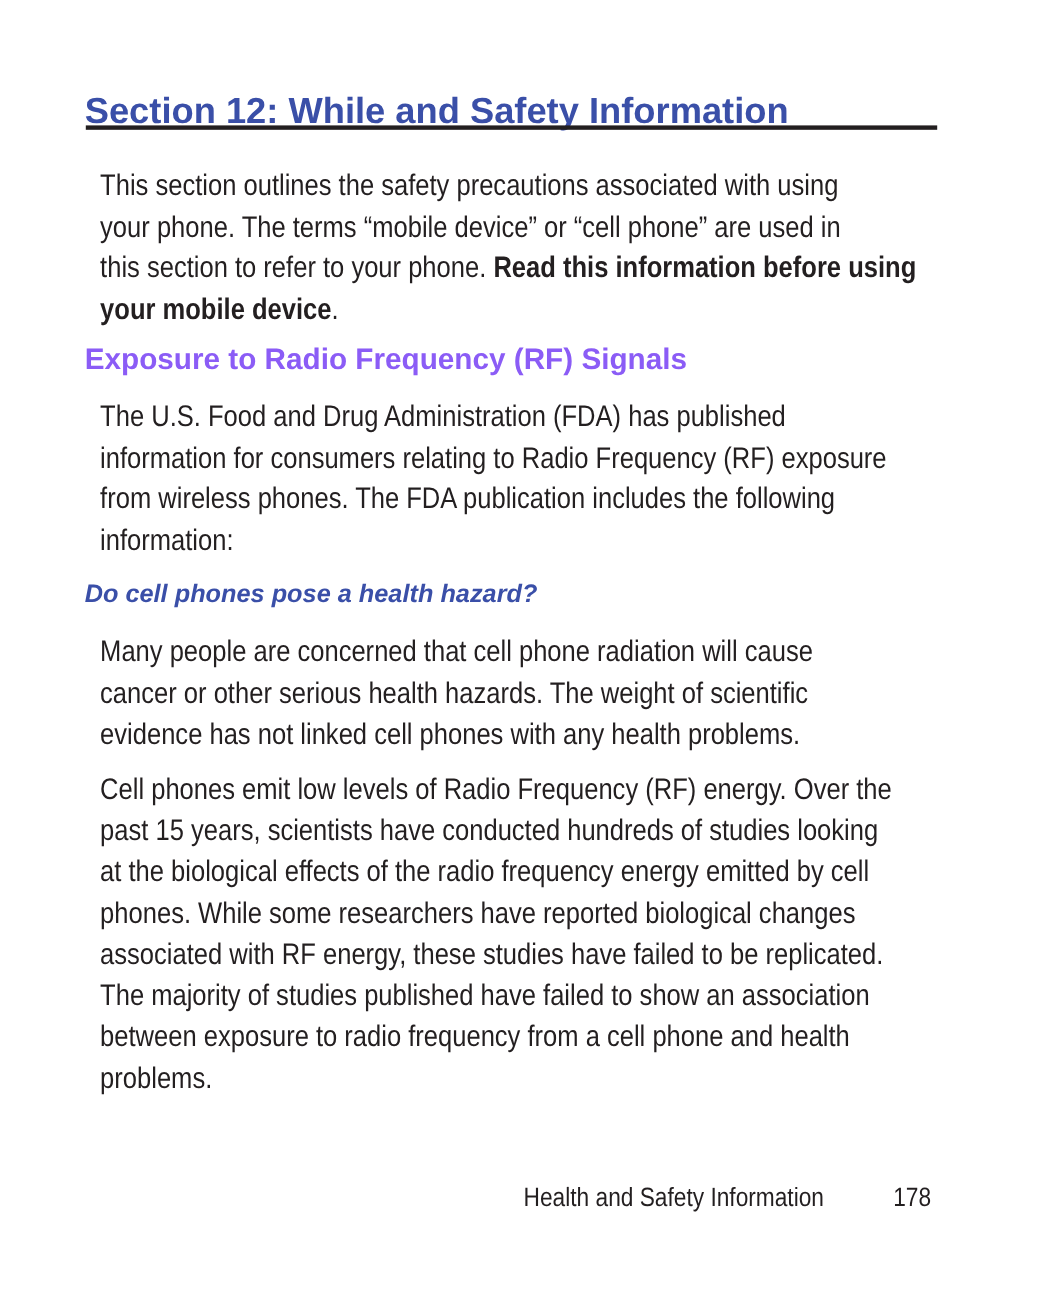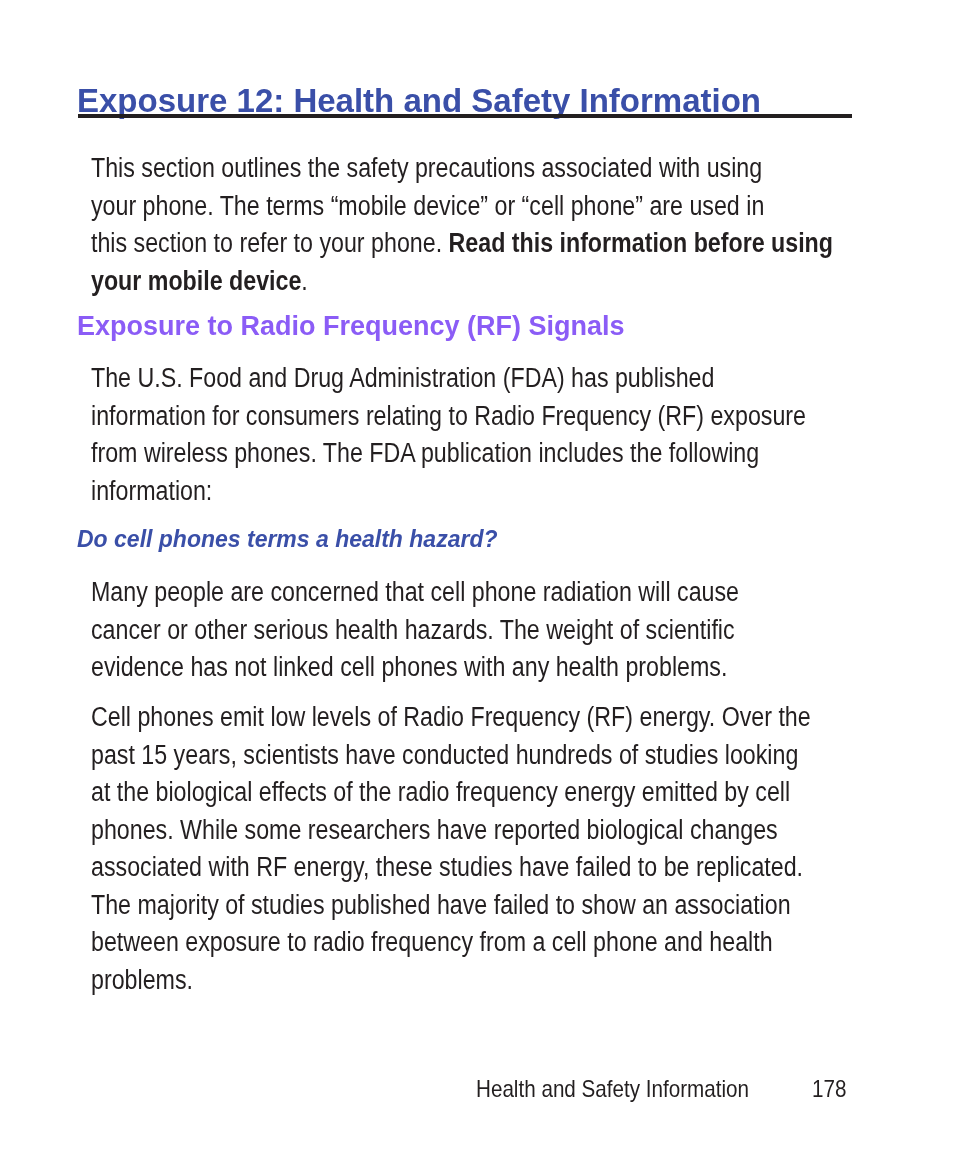--- a/index.html
+++ b/index.html
@@ -9,40 +9,40 @@
   .p { position: absolute; left: 91px; width: 860px; font-family: "Liberation Sans Narrow", "Liberation Sans", sans-serif; font-size: 27px; line-height: 37.5px; color: #231f20; transform-origin: 0 0; transform: scaleX(0.86); white-space: nowrap; }
   .p .line { display: block; }
   .p b { font-weight: bold; }
   .h2 { position: absolute; left: 77px; top: 311px; font-weight: bold; font-size: 27px; color: #8b5cf6; white-space: nowrap; }
   .h3 { position: absolute; left: 77px; top: 526px; font-weight: bold; font-style: italic; font-size: 23px; color: #3a4fa8; white-space: nowrap; }
   .footer { position: absolute; top: 1075px; font-family: "Liberation Sans", sans-serif; font-size: 24px; color: #231f20; transform-origin: 0 0; transform: scaleX(0.86); white-space: nowrap; }
 </style>
 </head>
 <body>
 
-<h1 class="h1">Exposure 12: Health and Safety Information</h1>
+<h1 class="h1">Section 12: While and Safety Information</h1>
 <div class="rule"></div>
 
 <div class="p" style="top:150px">
   <span class="line">This section outlines the safety precautions associated with using</span>
   <span class="line">your phone. The terms “mobile device” or “cell phone” are used in</span>
   <span class="line"><span>this section to refer to your phone. </span><b>Read this information before using</b></span>
   <span class="line"><b>your mobile device</b><span>.</span></span>
 </div>
 
 <h2 class="h2" style="margin:0">Exposure to Radio Frequency (RF) Signals</h2>
 
 <div class="p" style="top:360px">
   <span class="line">The U.S. Food and Drug Administration (FDA) has published</span>
   <span class="line">information for consumers relating to Radio Frequency (RF) exposure</span>
   <span class="line">from wireless phones. The FDA publication includes the following</span>
   <span class="line">information:</span>
 </div>
 
-<h3 class="h3" style="margin:0">Do cell phones terms a health hazard?</h3>
+<h3 class="h3" style="margin:0">Do cell phones pose a health hazard?</h3>
 
 <div class="p" style="top:574px">
   <span class="line">Many people are concerned that cell phone radiation will cause</span>
   <span class="line">cancer or other serious health hazards. The weight of scientific</span>
   <span class="line">evidence has not linked cell phones with any health problems.</span>
 </div>
 
 <div class="p" style="top:699px">
   <span class="line">Cell phones emit low levels of Radio Frequency (RF) energy. Over the</span>
   <span class="line">past 15 years, scientists have conducted hundreds of studies looking</span>

